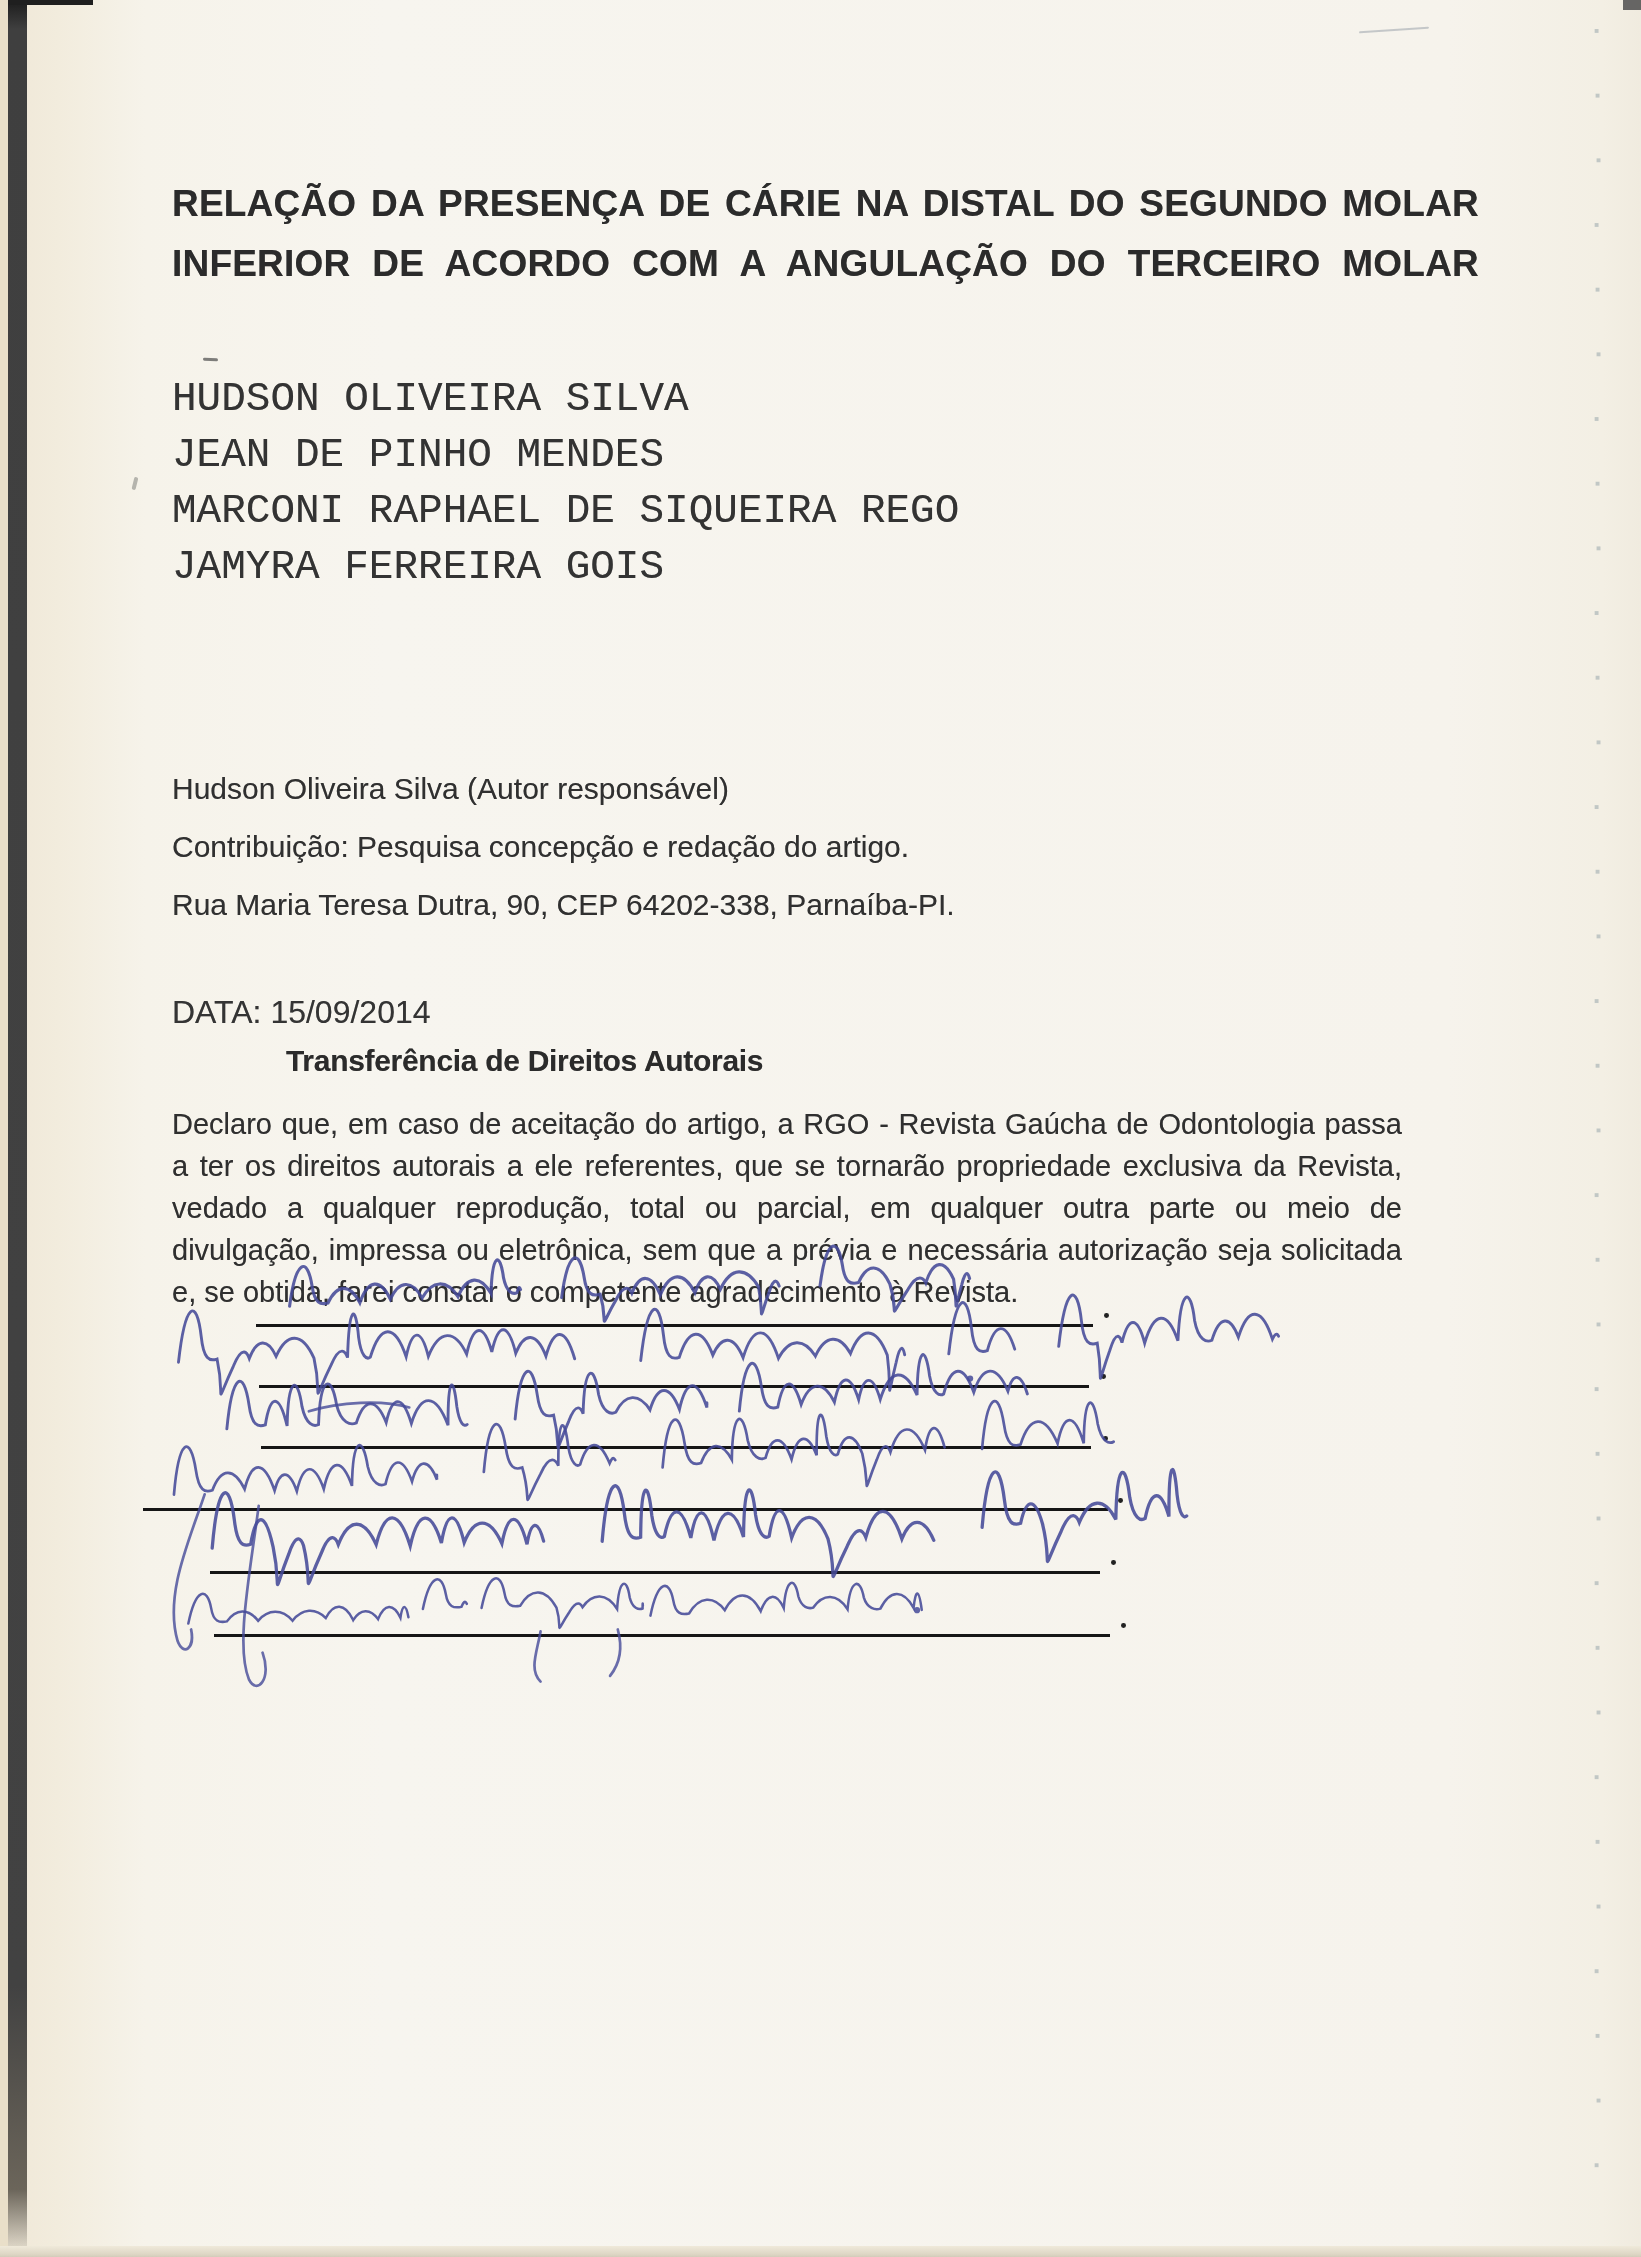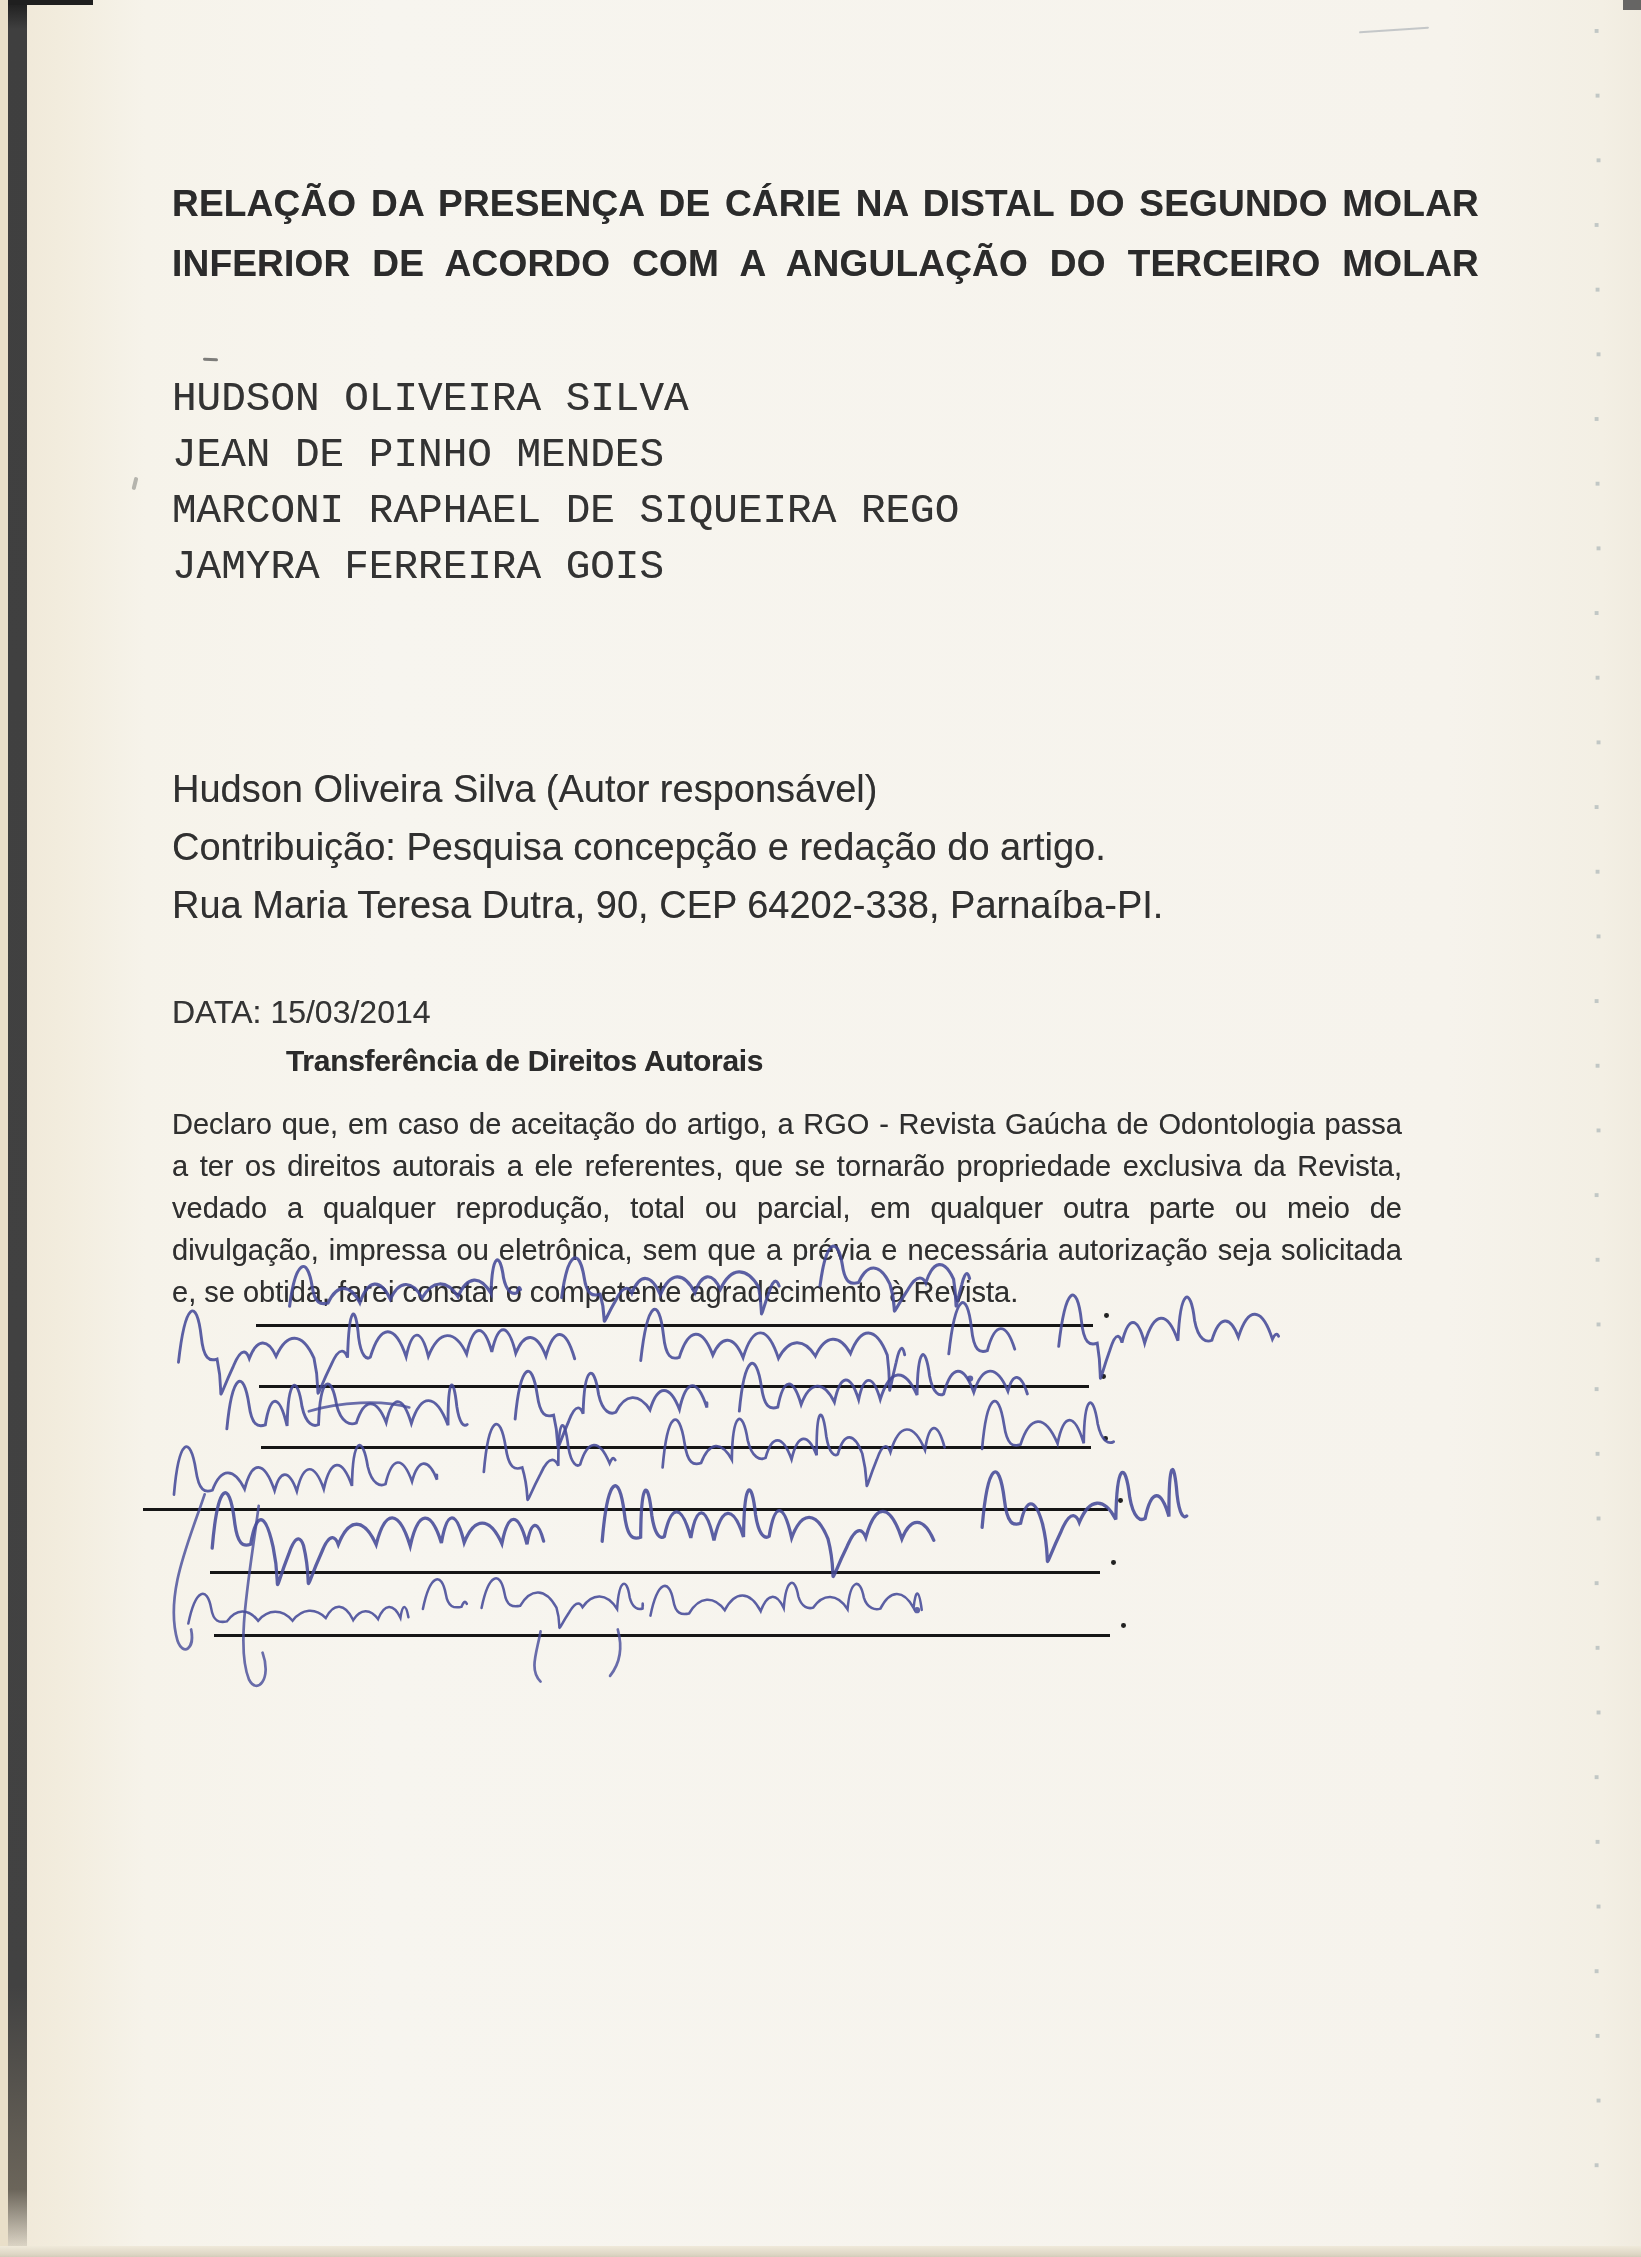--- a/index.html
+++ b/index.html
@@ -22,21 +22,21 @@
     opacity:.6;transform:rotate(14deg);border-radius:1.9px;}
 
   .txt{position:absolute;text-shadow:0 0 0.6px rgba(50,50,50,.45);}
   .jline{text-align:justify;text-align-last:justify;}
   .jline.last{text-align-last:left;}
 
   .title-block{left:172px;top:174px;width:1307px;font-size:37px;font-weight:bold;
     line-height:60px;letter-spacing:0.2px;color:#2b2b2b;}
   .authors{left:172px;top:371px;width:1110px;font-size:41px;line-height:56px;color:#333;font-family:Liberation Mono, monospace;}
   .author-indent{padding-left:13.5px;}
-  .contact{left:172px;top:760px;width:1207px;font-size:38px;line-height:58px;color:#303030;}
+  .contact{left:172px;top:760px;width:1207px;font-size:30px;line-height:58px;color:#303030;}
   .email-link{color:#3563b8;text-decoration:none;border-bottom:2.9px solid #24376b;}
   .data-line{left:172px;top:994px;font-size:32px;color:#343434;}
   .transfer-heading{left:172px;top:1041px;width:1230px;margin:0;font-size:30px;line-height:39px;
     font-weight:bold;text-align:left;padding-left:114px;letter-spacing:-0.3px;color:#2b2b2b;}
   .declaration{left:172px;top:1103px;width:1230px;font-size:29px;line-height:42px;color:#2f2f2f;}
 
   .rule{position:absolute;height:2.9px;background:#161616;}
   .enddot{position:absolute;width:4.8px;height:4.8px;border-radius:50%;background:#222;}
   .ink-layer{position:absolute;left:0;top:0;pointer-events:none;}
 </style>
@@ -64,21 +64,21 @@
     <div>MARCONI RAPHAEL DE SIQUEIRA REGO</div>
     <div>JAMYRA FERREIRA GOIS</div>
   </section>
 
   <section class="txt contact">
     <div>Hudson Oliveira Silva (Autor responsável)</div>
     <div>Contribuição: Pesquisa concepção e redação do artigo.</div>
     <div>Rua Maria Teresa Dutra, 90, CEP 64202-338, Parnaíba-PI.</div>
   </section>
 
-  <div class="txt data-line">DATA: 15/03/2014</div>
+  <div class="txt data-line">DATA: 15/09/2014</div>
 
   <h2 class="txt transfer-heading">Transferência de Direitos Autorais</h2>
 
   <section class="txt declaration">
     <div class="jline">Declaro que, em caso de aceitação do artigo, a RGO - Revista Gaúcha de Odontologia passa</div>
     <div class="jline">a ter os direitos autorais a ele referentes, que se tornarão propriedade exclusiva da Revista,</div>
     <div class="jline">vedado a qualquer reprodução, total ou parcial, em qualquer outra parte ou meio de</div>
     <div class="jline">divulgação, impressa ou eletrônica, sem que a prévia e necessária autorização seja solicitada</div>
     <div class="jline last">e, se obtida, farei constar o competente agradecimento à Revista.</div>
   </section>

